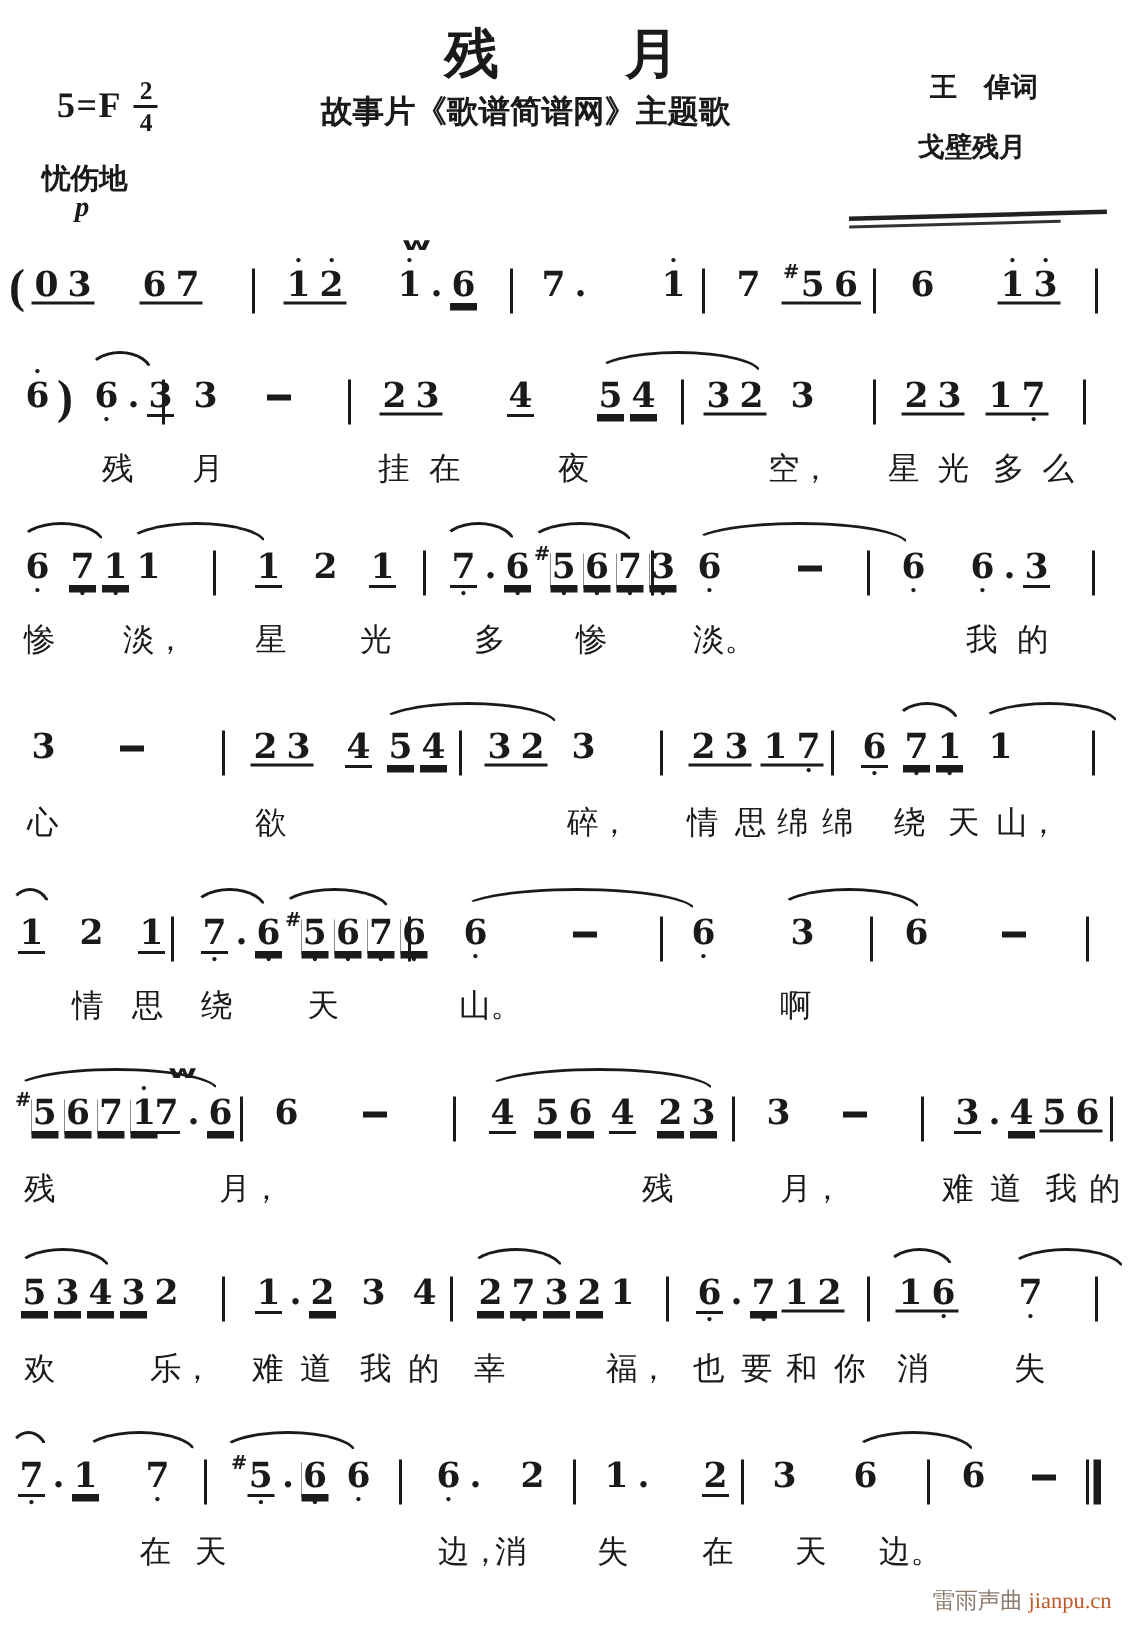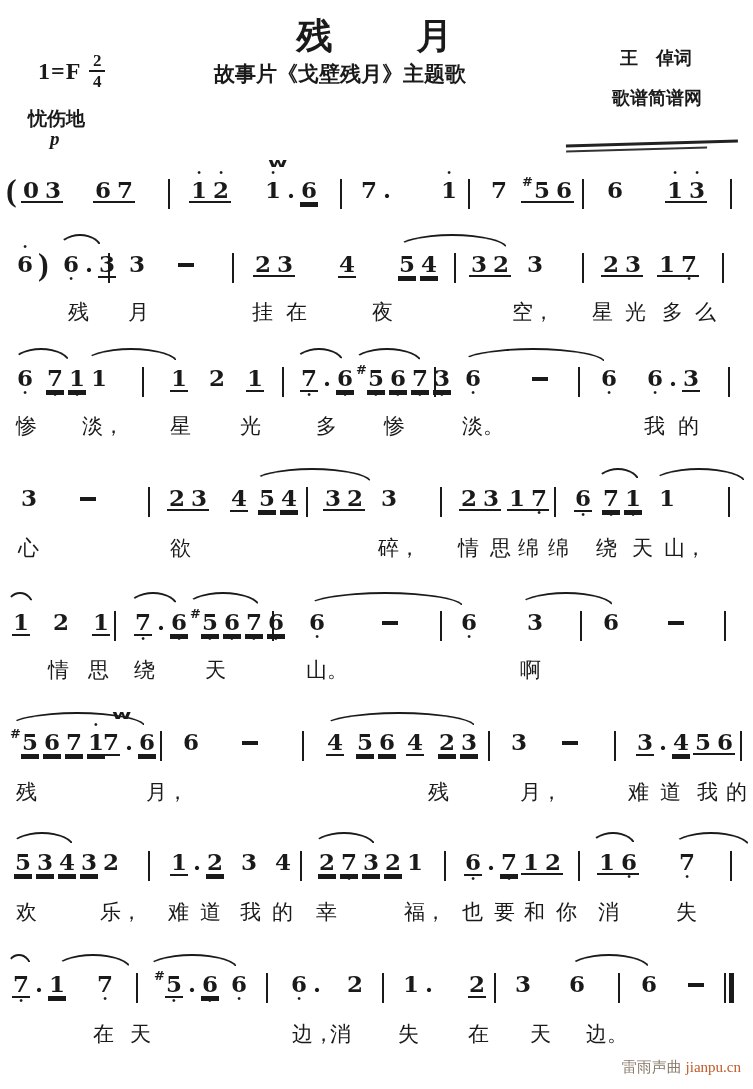--- a/index.html
+++ b/index.html
@@ -42,31 +42,31 @@
   .smudge:after{content:"";display:block;margin-top:3px;border-top:2px solid #333;width:82%}
   .lyric{position:absolute;font-size:21px;white-space:nowrap}
   .watermark{right:12px;top:1058px;font-size:15px}
 </style>
 </head>
 <body>
 
 <div class="abs title">残　　月</div>
 
 <div class="abs keytime">
-  <span class="keysig">1=F</span>
+  <span class="keysig">5=F</span>
   <span class="frac">
     <span>2</span>
     <span class="bar-line"></span>
     <span>4</span>
   </span>
 </div>
 
-<div class="abs subtitle">故事片《戈壁残月》主题歌</div>
+<div class="abs subtitle">故事片《歌谱简谱网》主题歌</div>
 <div class="abs credit1">王　倬词</div>
-<div class="abs credit2">歌谱简谱网</div>
+<div class="abs credit2">戈壁残月</div>
 <div class="abs expression">忧伤地</div>
 <div class="abs dyn">p</div>
 
 <div class="abs" id="score" style="left:0;top:0;width:753px;height:1089px">
     <div class="score-line" style="top: 150px; height: 82px;">
       <div class="smudge" style="left: 566px; top: -8px; width: 172px;"></div>
       <div class="mordent" style="left: 268px; top: 4px;">w</div>
       <div class="cluster" style="left: 6px; top: 20px;">
         <span class="paren">(</span>
       </div>

